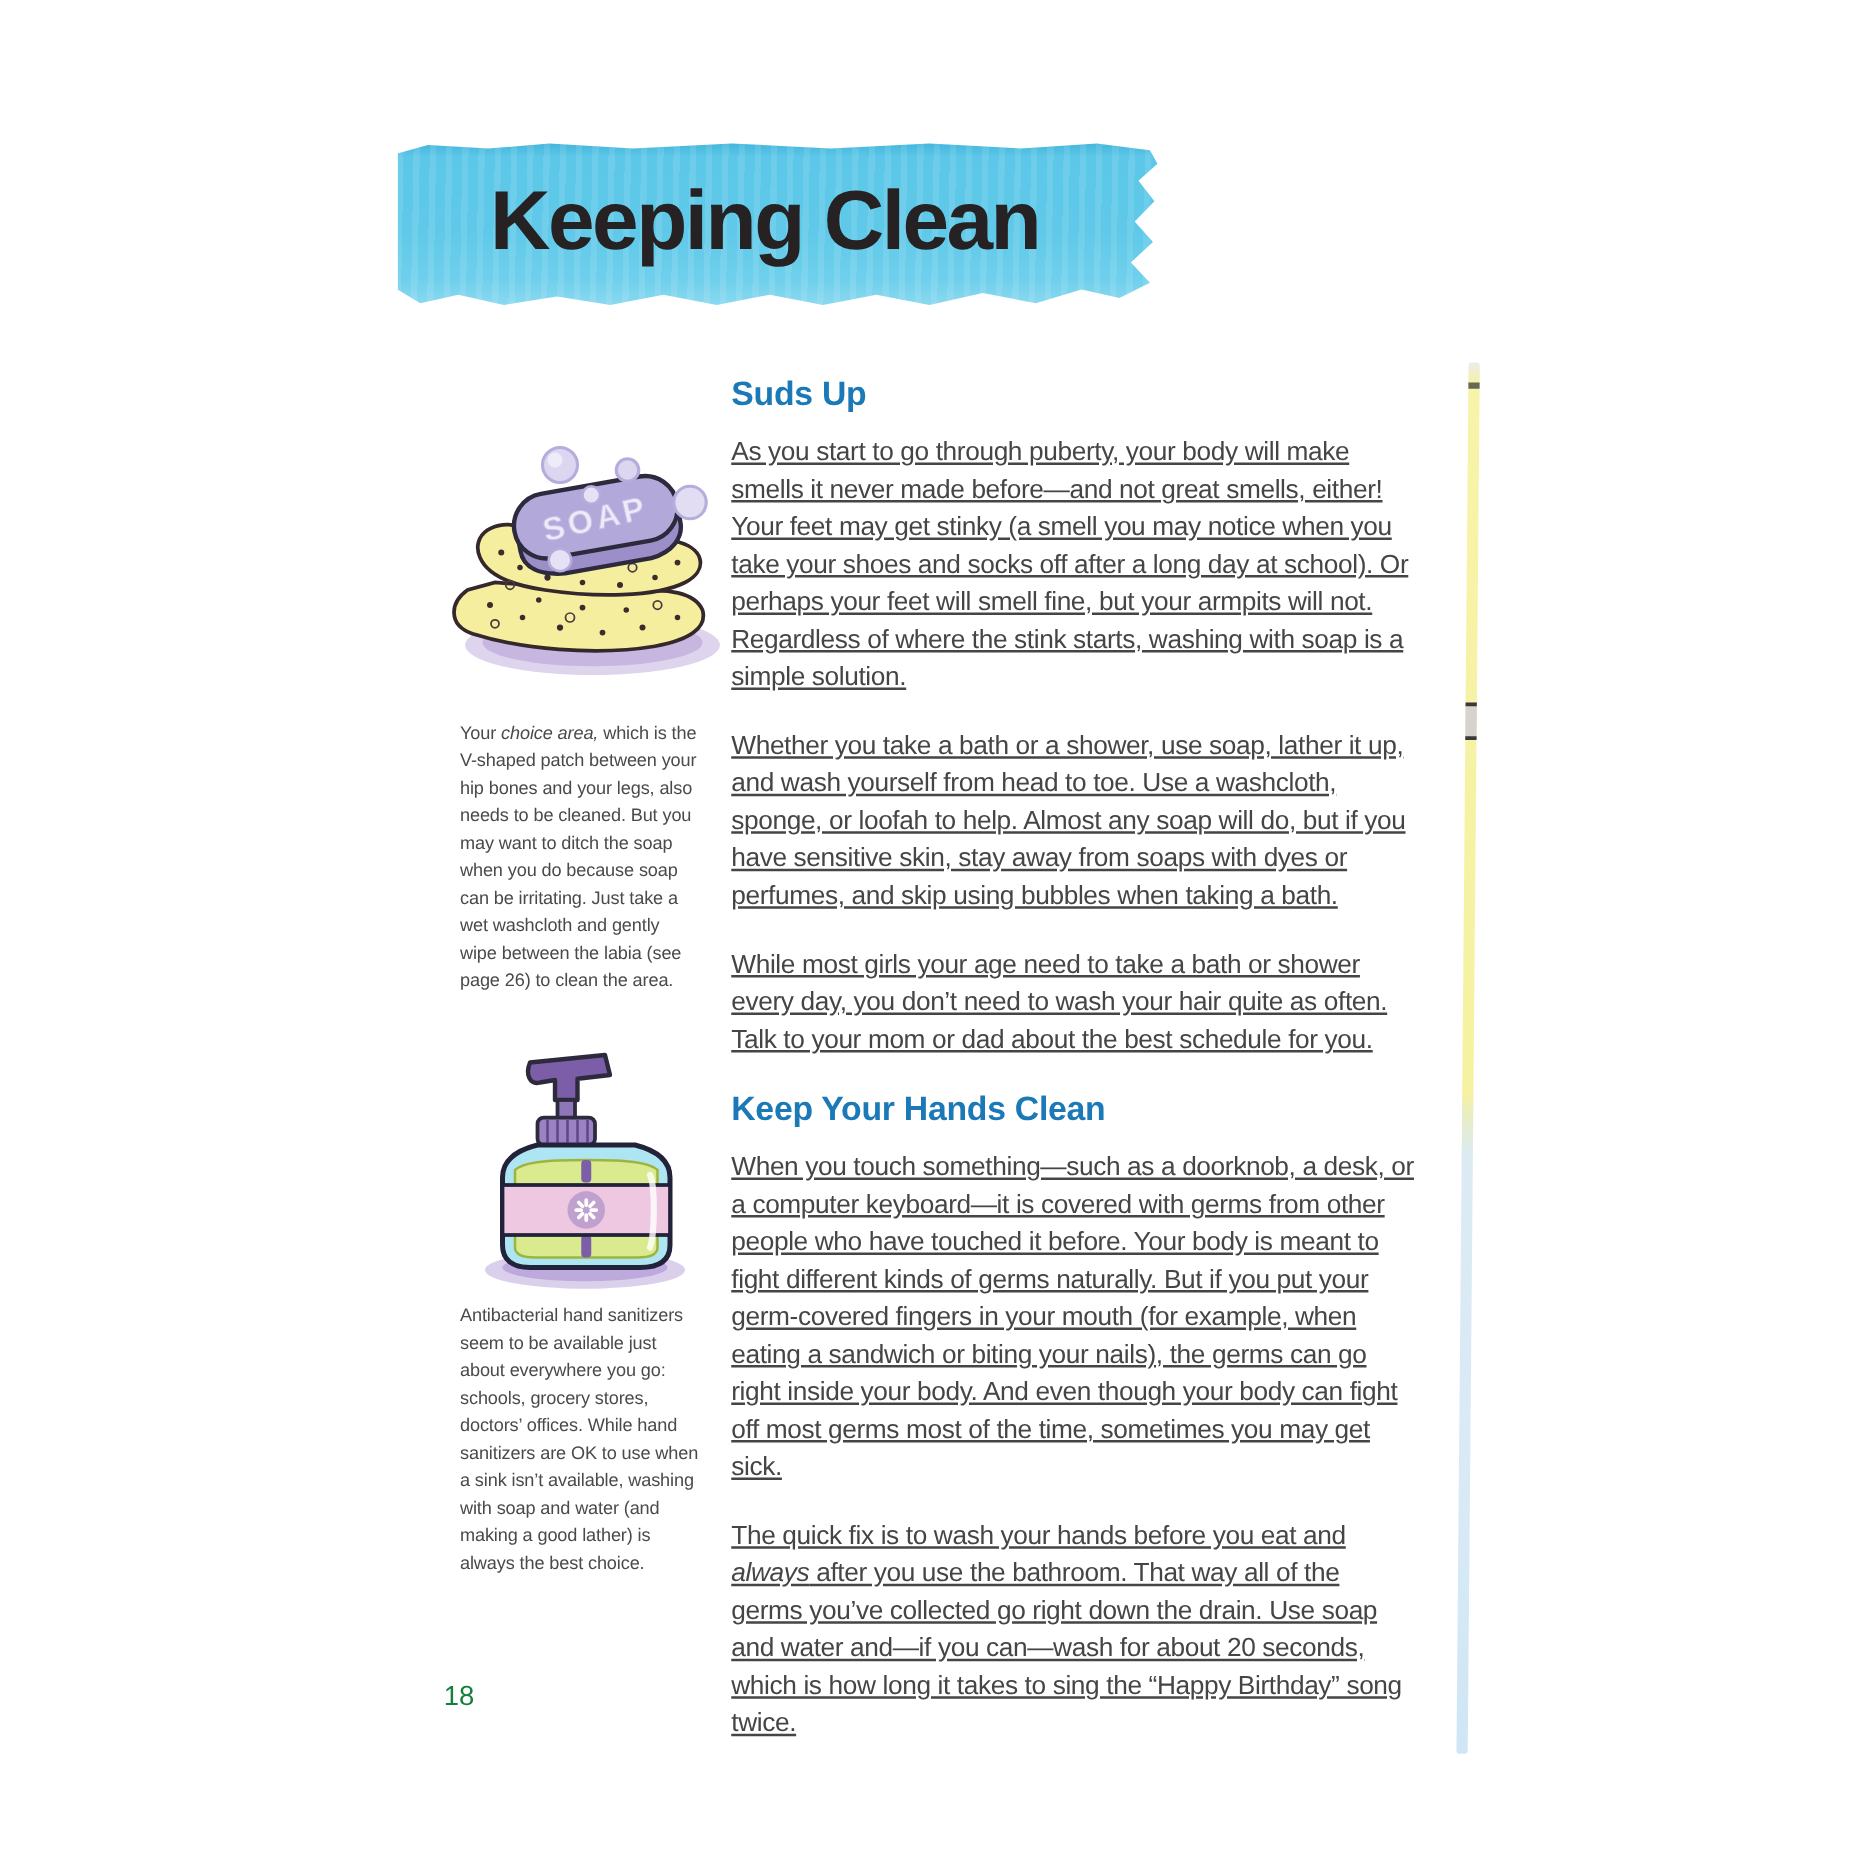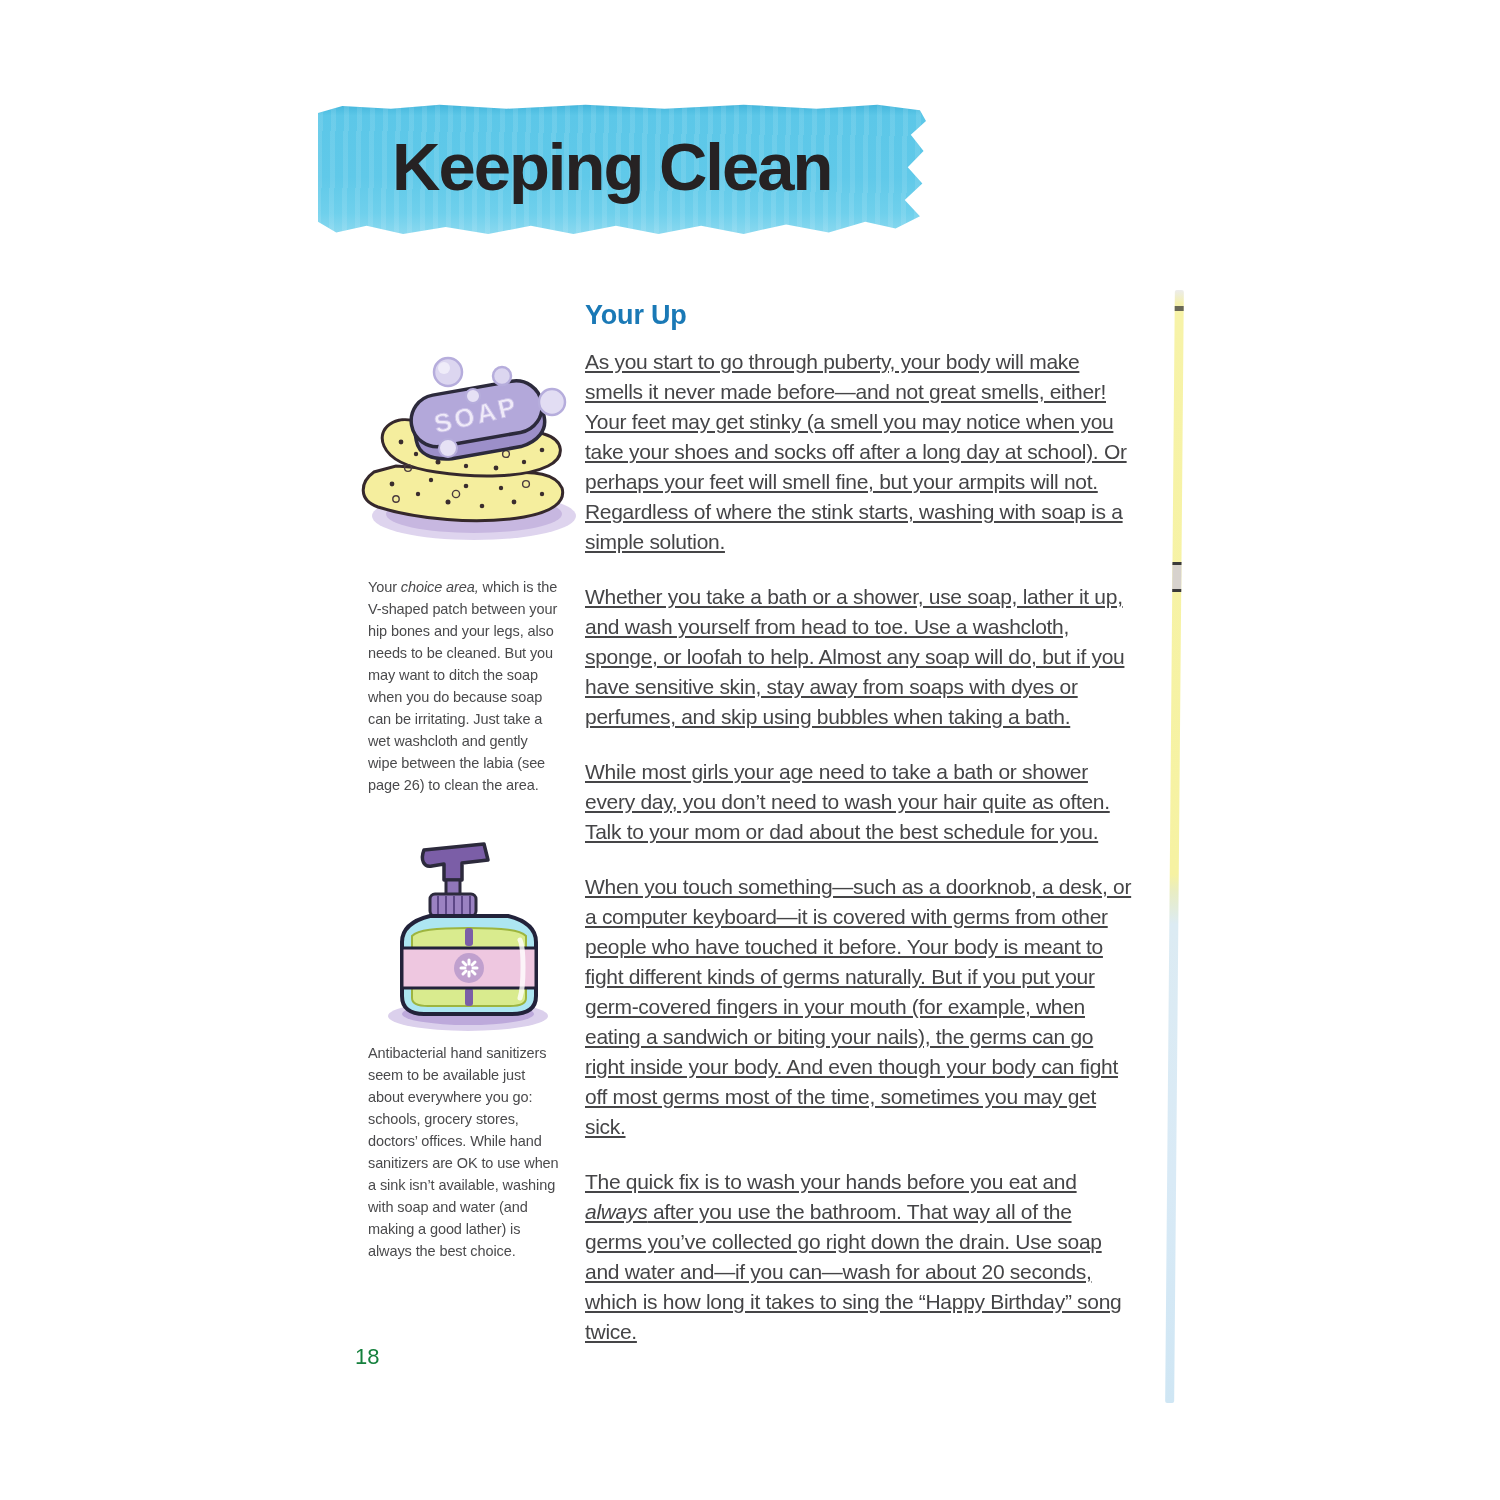--- a/index.html
+++ b/index.html
@@ -7,21 +7,21 @@
   body {
     width: 1500px; height: 1500px;
     position: relative;
     font-family: "Liberation Sans", sans-serif;
     overflow: hidden;
   }
   .page { position: absolute; inset: 0; background: #ffffff; }
 
   
   .title-band {
-    position: absolute; left: 318px; top: 102px; width: 608px; height: 136px;
+    position: absolute; left: 318px; top: 112px; width: 608px; height: 136px;
     background:
       repeating-linear-gradient(91deg, rgba(255,255,255,0.10) 0 5px, rgba(255,255,255,0) 5px 13px),
       linear-gradient(180deg, #3fb2d9 0%, #5cc7e8 10%, #60c9e9 55%, #6fd0ec 82%, #8fdaf0 100%);
     clip-path: polygon(0% 8%, 4% 3%, 12% 5%, 20% 2%, 31% 5%, 44% 2%, 57% 5%, 70% 2%, 82% 5%, 92% 2%, 99% 6%, 100% 14%, 97.5% 24%, 99.6% 36%, 97% 48%, 99.4% 60%, 96.5% 72%, 99% 84%, 95% 93%, 90% 88%, 84% 96%, 77% 90%, 70% 97%, 63% 91%, 56% 97%, 49% 91%, 42% 97%, 35% 91%, 28% 97%, 21% 92%, 14% 97%, 8% 91%, 3% 96%, 0% 88%);
     padding-left: 24px;
   }
   .page-title {
     position: absolute; left: 74px; top: 26px;
     font-size: 67px; font-weight: bold; letter-spacing: -2px;
     color: #262223;
@@ -141,24 +141,25 @@
       <circle cx="146" cy="32" r="9" fill="#dcd6f0" stroke="#b6addc" stroke-width="2.5"></circle>
       <circle cx="117" cy="52" r="7" fill="#e6e1f5" stroke="#b6addc" stroke-width="2"></circle>
       <circle cx="196" cy="58" r="13" fill="#e2ddf3" stroke="#b6addc" stroke-width="2.5"></circle>
       <circle cx="92" cy="104" r="9" fill="#e6e1f5" stroke="#b6addc" stroke-width="2"></circle>
     </g>
   </svg>
 
   <p class="sidebar-caption caption-1"><span>Your </span><span class="italic">choice area,</span><span> which is the V-shaped patch between your hip bones and your legs, also needs to be cleaned. But you may want to ditch the soap when you do because soap can be irritating. Just take a wet washcloth and gently wipe between the labia (see page 26) to clean the area.</span></p>
 
   <div class="main-col">
-    <h2>Your Up</h2>
+    <h2>Suds Up</h2>
     <p>As you start to go through puberty, your body will make smells it never made before—and not great smells, either! Your feet may get stinky (a smell you may notice when you take your shoes and socks off after a long day at school). Or perhaps your feet will smell fine, but your armpits will not. Regardless of where the stink starts, washing with soap is a simple solution.</p>
     <p>Whether you take a bath or a shower, use soap, lather it up, and wash yourself from head to toe. Use a washcloth, sponge, or loofah to help. Almost any soap will do, but if you have sensitive skin, stay away from soaps with dyes or perfumes, and skip using bubbles when taking a bath.</p>
     <p>While most girls your age need to take a bath or shower every day, you don’t need to wash your hair quite as often. Talk to your mom or dad about the best schedule for you.</p>
+    <h2 class="second">Keep Your Hands Clean</h2>
     <p>When you touch something—such as a doorknob, a desk, or a computer keyboard—it is covered with germs from other people who have touched it before. Your body is meant to fight different kinds of germs naturally. But if you put your germ-covered fingers in your mouth (for example, when eating a sandwich or biting your nails), the germs can go right inside your body. And even though your body can fight off most germs most of the time, sometimes you may get sick.</p>
     <p><span>The quick fix is to wash your hands before you eat and </span><span class="italic">always</span><span> after you use the bathroom. That way all of the germs you’ve collected go right down the drain. Use soap and water and—if you can—wash for about 20 seconds, which is how long it takes to sing the “Happy Birthday” song twice.</span></p>
   </div>
 
   <svg class="sanitizer-illo" viewBox="0 0 172 196" aria-hidden="true">
 
     <ellipse cx="84" cy="180" rx="80" ry="15" fill="#c3b0e0" opacity="0.6"></ellipse>
     <ellipse cx="84" cy="178" rx="66" ry="11" fill="#a88fd0" opacity="0.6"></ellipse>
 
     <g>

